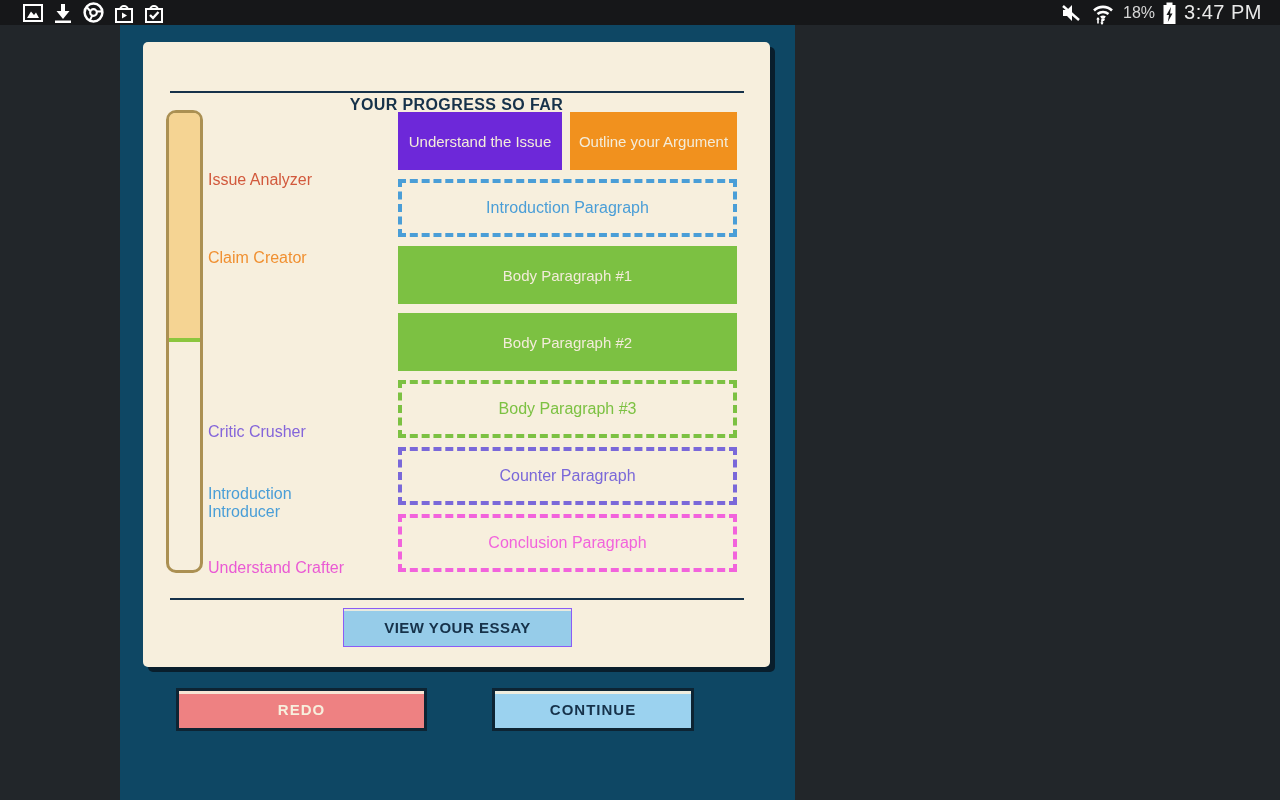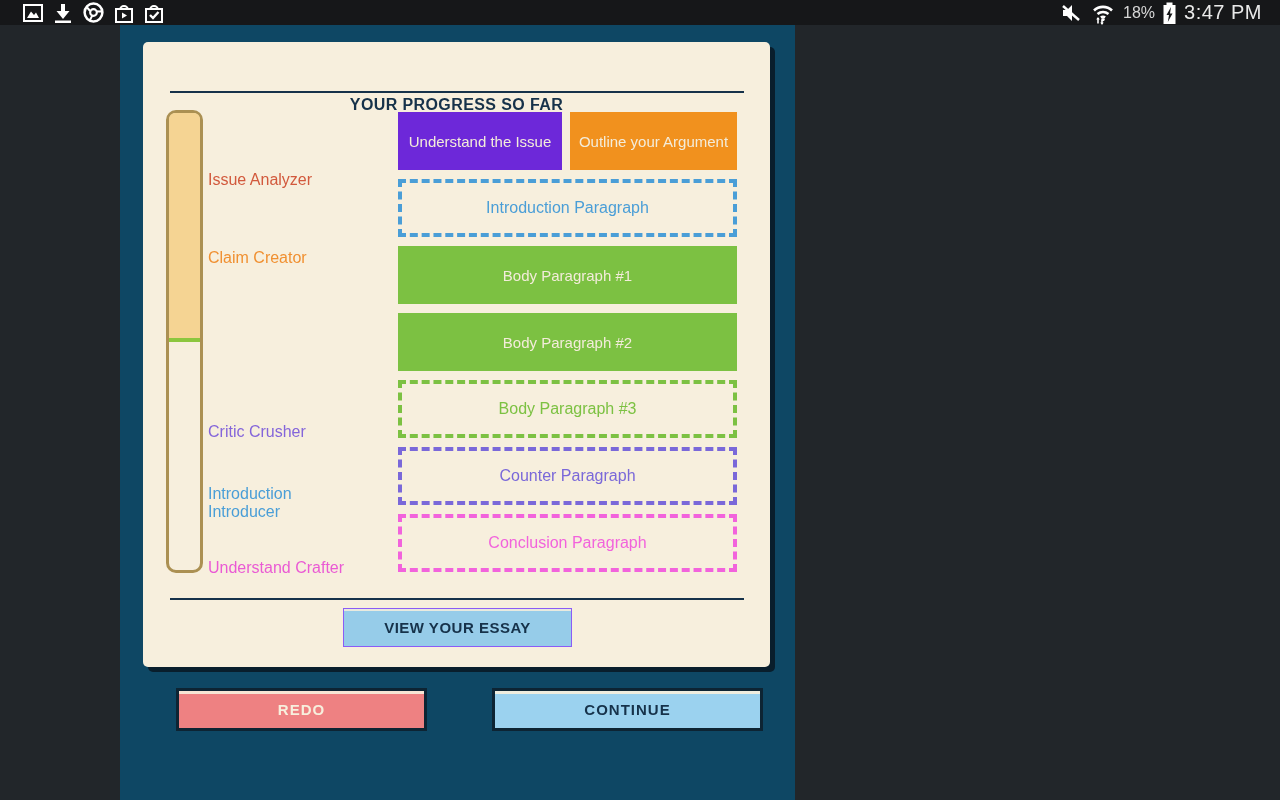--- a/index.html
+++ b/index.html
@@ -81,21 +81,21 @@
     box-shadow:inset 0 2px 0 rgba(247,239,221,0.85);
     cursor:pointer;
   }
   .footer-btn {
     position:absolute; top:688px; height:43px; border:3px solid #0d2433;
     display:flex; align-items:center; justify-content:center;
     font-weight:bold; font-size:15px; letter-spacing:1px;
     box-shadow:inset 0 3px 0 rgba(247,239,221,0.9); cursor:pointer;
   }
   .redo-btn { left:176px; width:251px; background:#ee8182; color:#f7efdd; }
-  .continue-btn { left:492px; width:271px; background:#9bd2ef; color:#16324a; }
+  .continue-btn { left:492px; width:202px; background:#9bd2ef; color:#16324a; }
 </style>
 </head>
 <body>
 
 <div class="screen">
 
   <div class="status-bar">
     <div class="sb-left">
       <span class="sb-icon">
         <svg width="22" height="22" viewBox="0 0 22 22">

